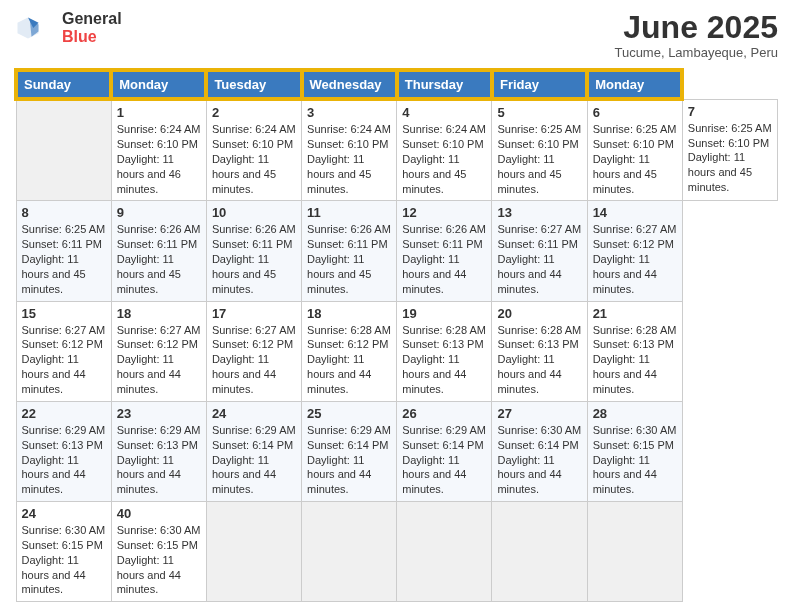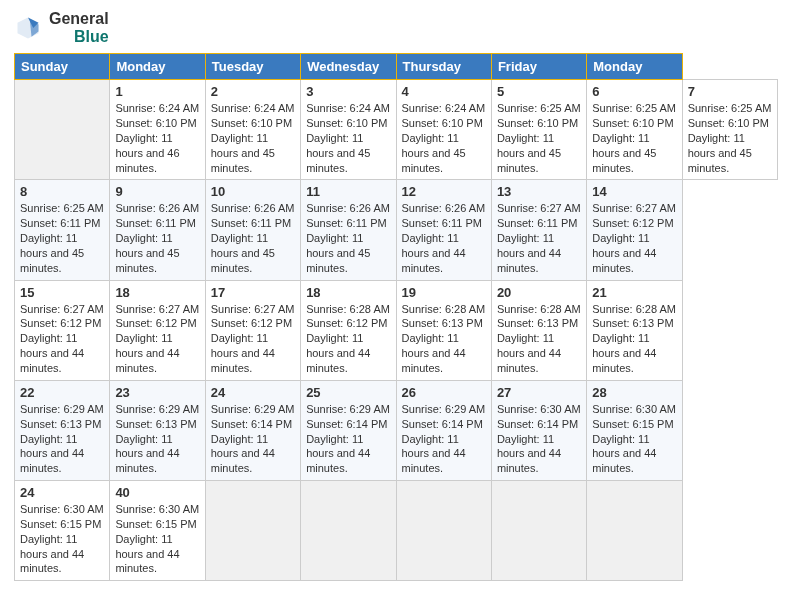--- a/index.html
+++ b/index.html
@@ -18,37 +18,36 @@
     }
     .header {
       display: flex;
       justify-content: space-between;
       align-items: flex-start;
       margin-bottom: 8px;
     }
     .logo {
       display: flex;
       align-items: center;
-      gap: 7px;
+      gap: 20px;
     }
     .logo-text {
       display: flex;
       flex-direction: column;
       line-height: 1.1;
     }
     .logo-general {
       font-size: 16px;
       font-weight: bold;
       color: #333;
     }
     .logo-blue {
       font-size: 16px;
       font-weight: bold;
-      color: #0f766e;
-      text-align: right;
+      color: #ef4444;
     }
     .logo-icon {
       width: 28px;
       height: 28px;
     }
     .title-section {
       text-align: right;
     }
     .month-title {
       font-size: 32px;
@@ -65,21 +64,21 @@
       border-collapse: collapse;
       table-layout: fixed;
     }
     .calendar th {
       background: #3a7abf;
       color: #fff;
       text-align: left;
       padding: 5px 6px;
       font-size: 13px;
       font-weight: bold;
-      border: 1px solid #eab308;
+      border: 4px solid #eab308;
     }
     .calendar td {
       vertical-align: top;
       border: 1px solid #ccc;
       padding: 4px 5px;
       font-size: 9.5px;
       color: #333;
       height: 82px;
       background: #fff;
     }
@@ -111,20 +110,24 @@
       <svg class="logo-icon" viewBox="0 0 32 32">
         <polygon points="16,4 28,10 28,22 16,28 4,22 4,10" fill="#3a7abf" opacity="0.15"></polygon>
         <polygon points="18,6 28,12 28,20 20,26" fill="#3a7abf" opacity="0.6"></polygon>
         <polygon points="16,4 28,10 22,16" fill="#3a7abf"></polygon>
       </svg>
       <div class="logo-text">
         <span class="logo-general">General</span>
         <span class="logo-blue">Blue</span>
       </div>
     </div>
+    <div class="title-section">
+      <div class="month-title">June 2025</div>
+      <div class="location">Tucume, Lambayeque, Peru</div>
+    </div>
   </div>
 
   <table class="calendar">
     <thead>
       <tr>
         <th>Sunday</th>
         <th>Monday</th>
         <th>Tuesday</th>
         <th>Wednesday</th>
         <th>Thursday</th>

